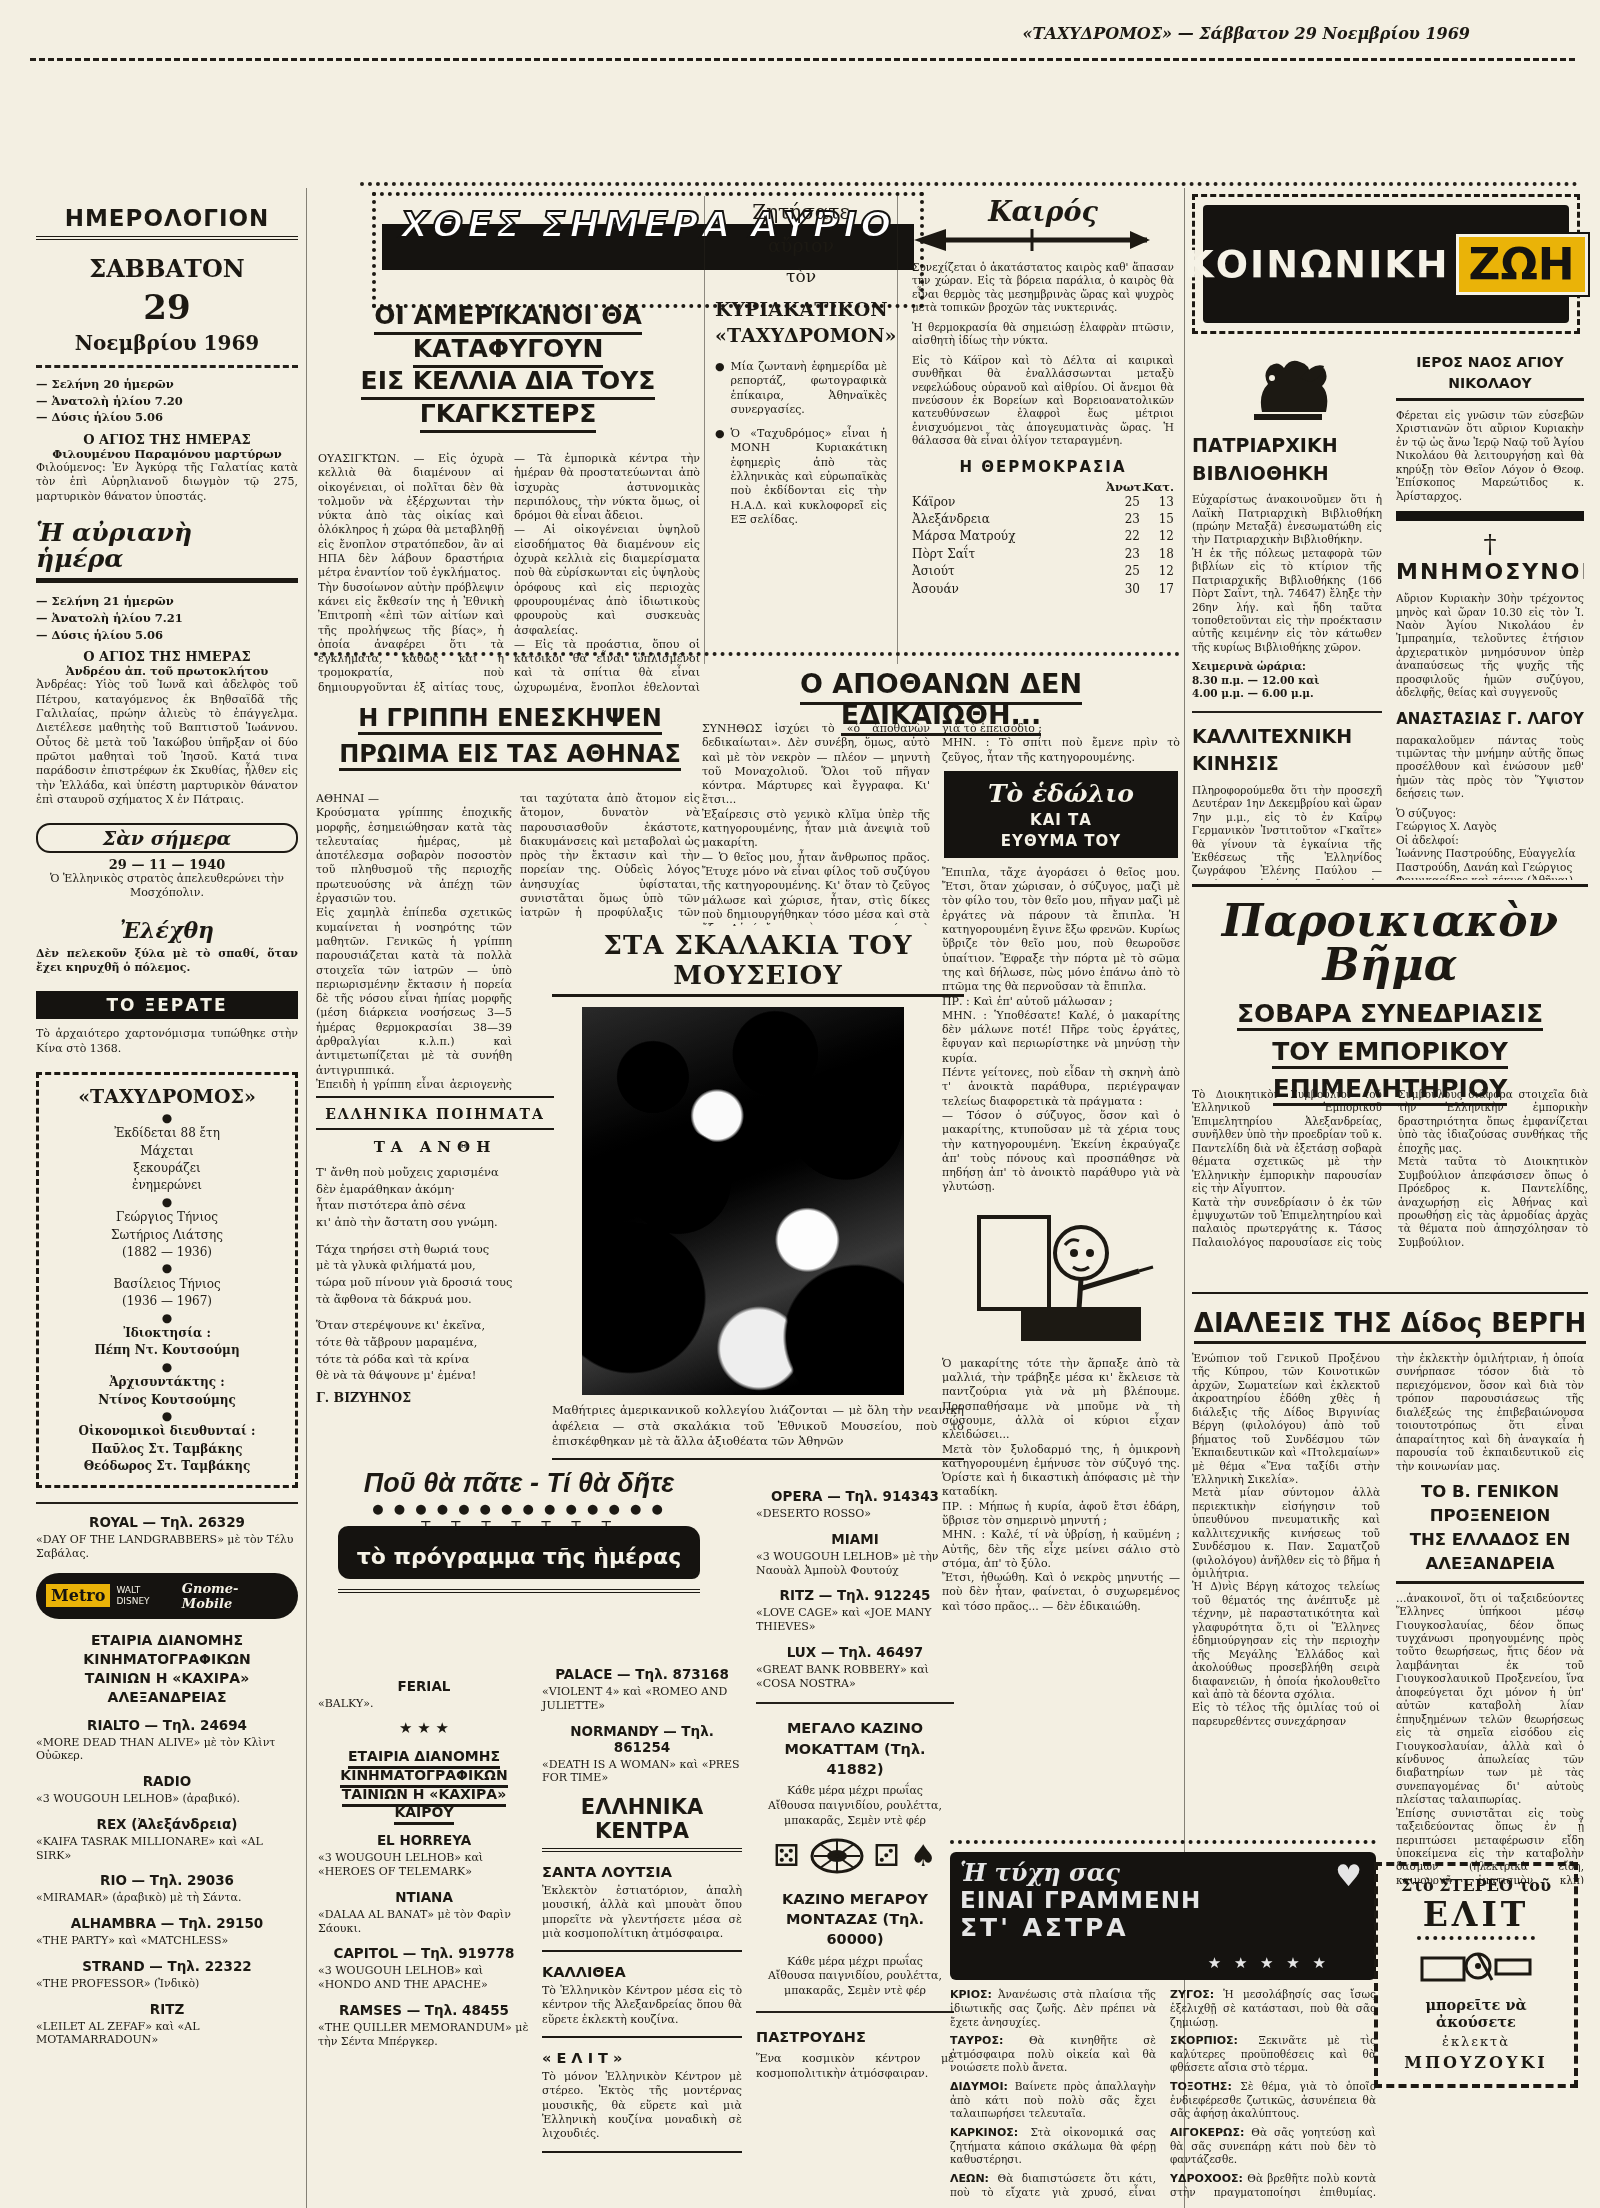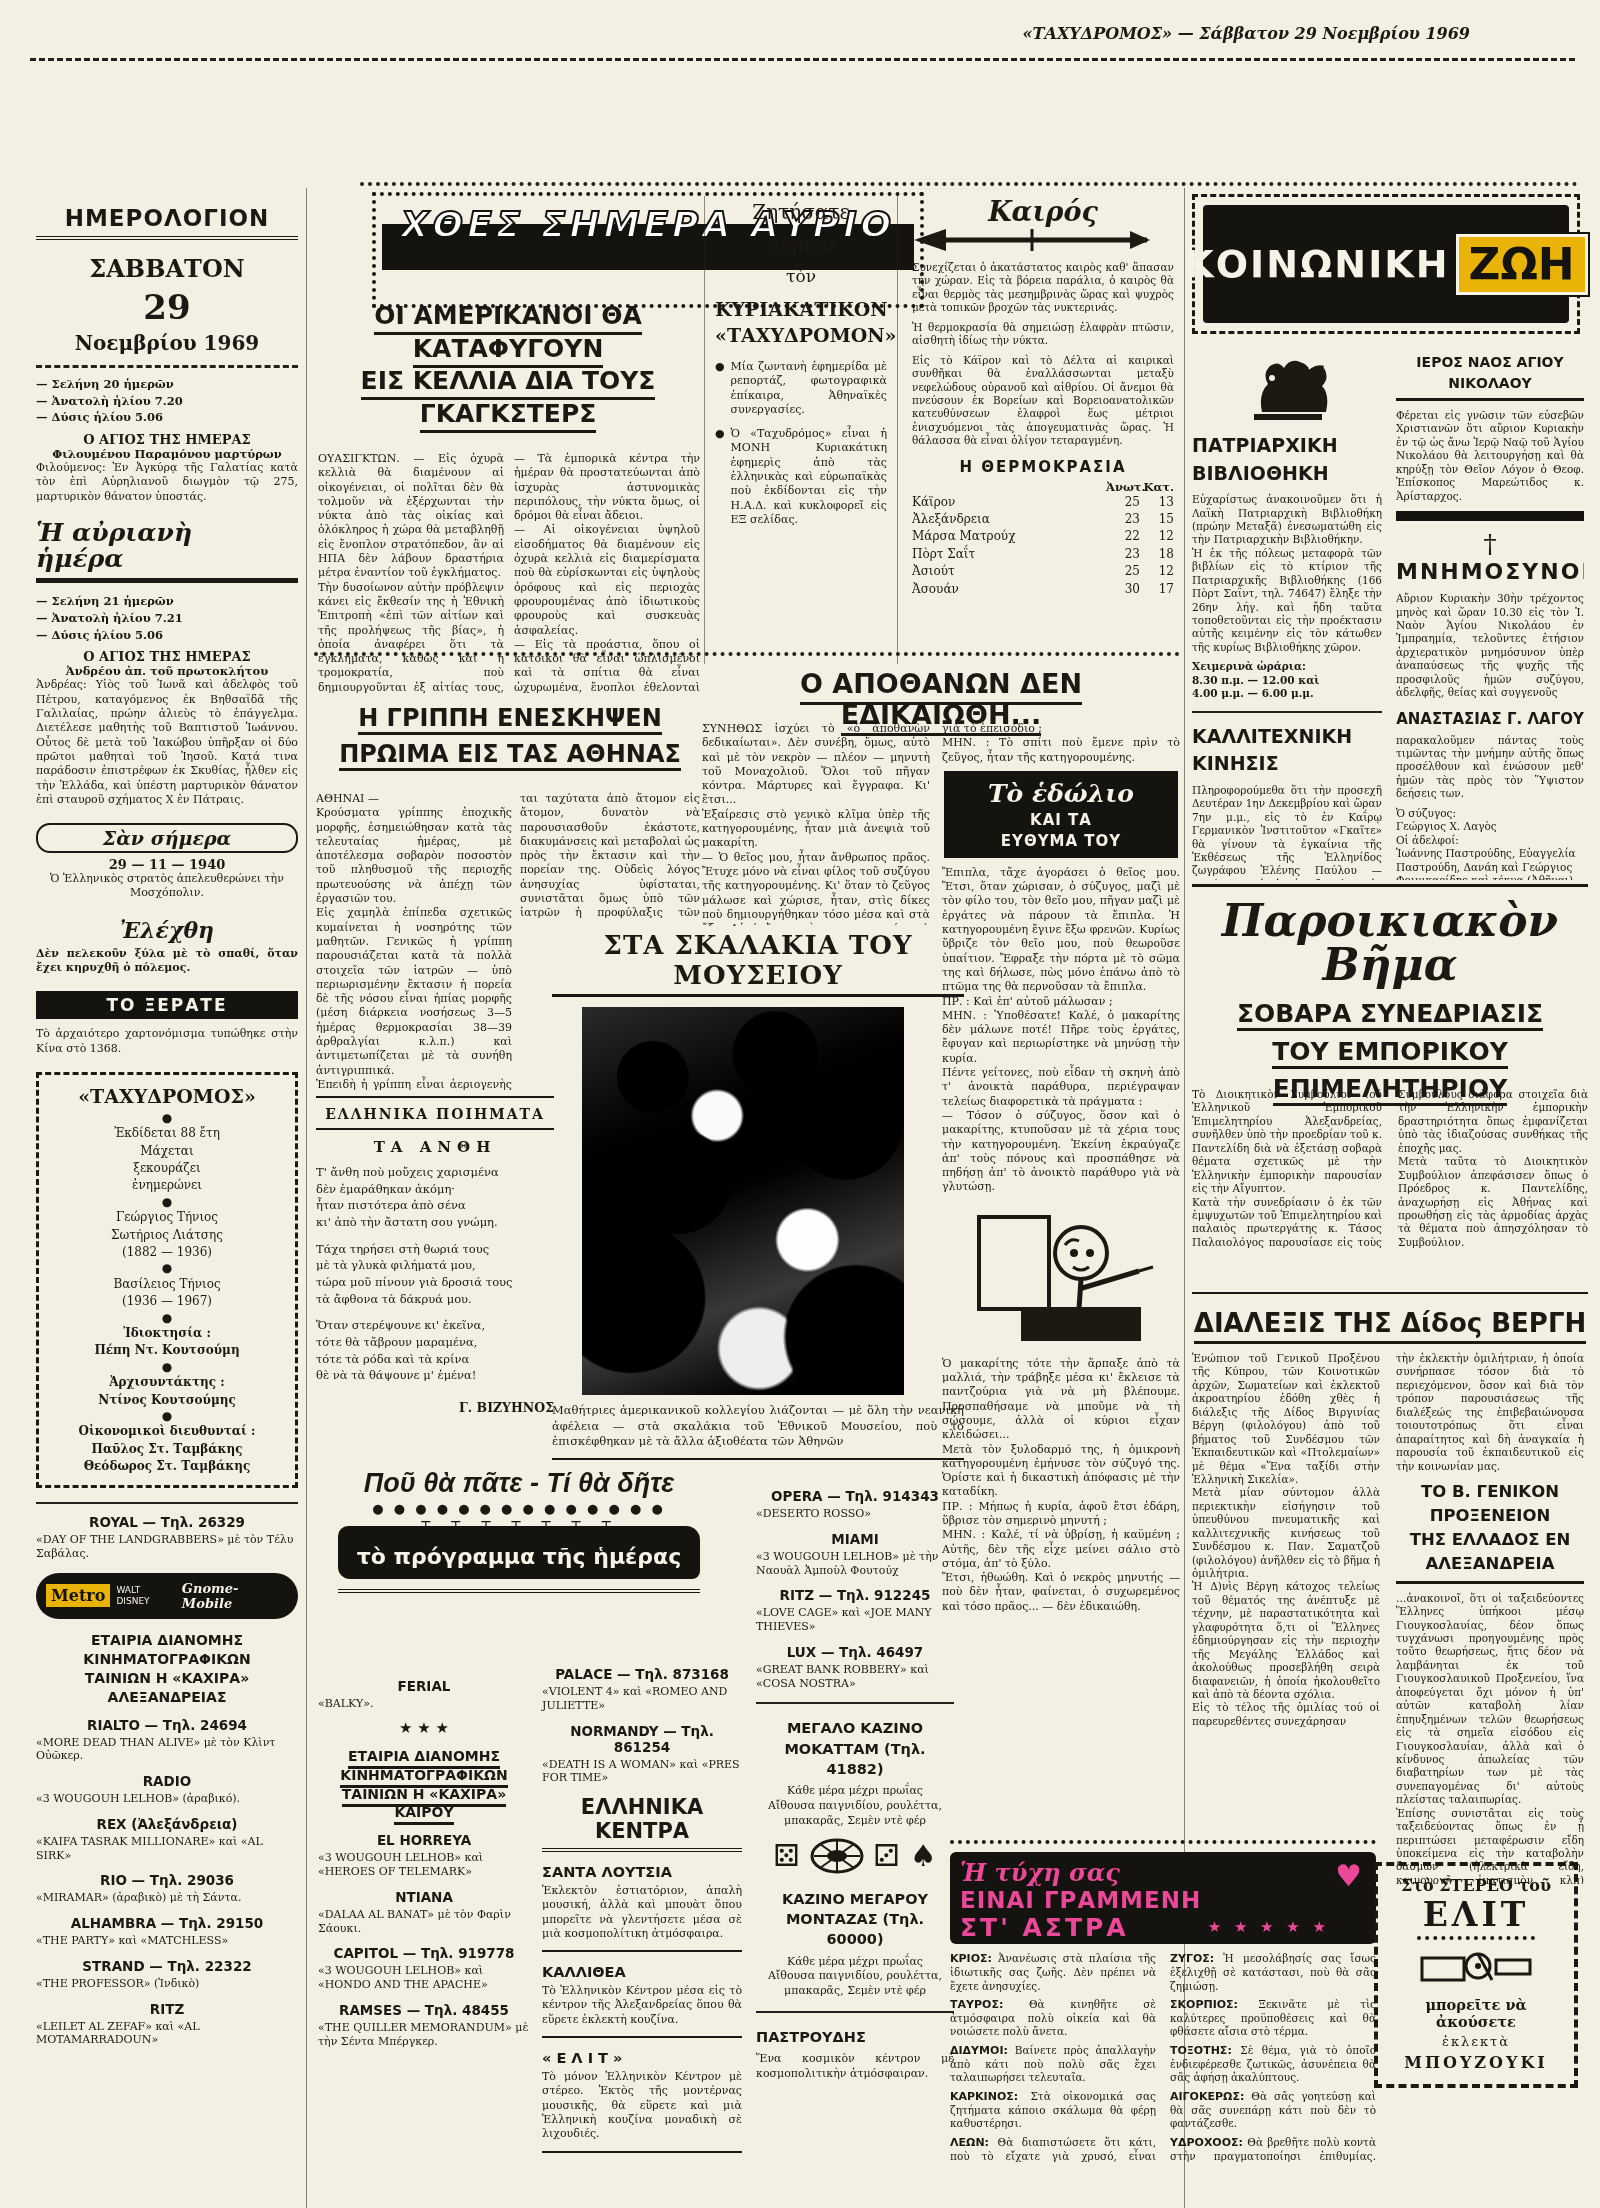--- a/index.html
+++ b/index.html
@@ -84,21 +84,21 @@
   
   #grip-head{left:316px;top:700px;width:388px;text-align:center;font-size:24px;line-height:1.5;}
   #grip-head .u{border-bottom:3px solid #1c1913;}
   #grip-c1{left:316px;top:792px;width:196px;height:298px;}
   #grip-c2{left:520px;top:792px;width:180px;height:128px;}
   
   #poems{left:316px;top:1096px;width:238px;border-top:2px solid #1c1913;padding-top:8px;}
   #poems .logo{font-size:14px;font-weight:bold;letter-spacing:2px;text-align:center;border-bottom:2px solid #1c1913;padding-bottom:6px;}
   #poems .pt{font-size:15px;letter-spacing:6px;text-align:center;margin:8px 0;}
   #poems .st{font-size:11.5px;line-height:1.45;}
-  #poems .by{font-size:12.5px;text-align:right;margin-top:16px;}
+  #poems .by{font-size:12.5px;text-align:left;margin-top:6px;}
   
   #museum{left:552px;top:930px;width:412px;}
   #museum .mh{font-size:26px;letter-spacing:1px;text-align:center;border-bottom:3px solid #1c1913;padding-bottom:4px;}
   #mphoto{margin:10px 0 8px 30px;width:322px;height:388px;
      background:
        radial-gradient(circle at 22% 18%, #0c0b09 0 8%, transparent 9%),
        radial-gradient(circle at 60% 12%, #14120e 0 10%, transparent 11%),
        radial-gradient(circle at 82% 30%, #0c0b09 0 14%, transparent 15%),
        radial-gradient(circle at 30% 45%, #17140f 0 16%, transparent 17%),
        radial-gradient(circle at 70% 60%, #dcd6c4 0 9%, transparent 10%),
@@ -123,21 +123,21 @@
   .dist{font-size:14px;font-weight:bold;text-align:center;font-family:"DejaVu Sans",sans-serif;line-height:1.35;margin:10px 0;}
   .dist .du{border-bottom:3px solid #1c1913;padding-bottom:2px;}
   .center-name{font-family:"DejaVu Sans",sans-serif;font-weight:bold;font-size:14.5px;margin:12px 0 4px;}
   .center-text{font-size:11px;line-height:1.3;text-align:justify;border-bottom:2px solid #1c1913;padding-bottom:9px;}
   .casino-name{font-family:"DejaVu Sans",sans-serif;font-weight:bold;font-size:14.5px;text-align:center;line-height:1.4;margin-top:14px;}
   .casino-text{font-size:11px;line-height:1.35;text-align:center;margin-top:5px;}
   #dicerow{display:flex;align-items:center;justify-content:center;gap:10px;margin:8px 0;}
   #dicerow .d{font-size:30px;font-family:"DejaVu Sans",sans-serif;}
   
   #horo{left:950px;top:1840px;width:426px;border-top:4px dotted #1c1913;padding-top:8px;}
-  #horo-banner{position:relative;background:#151310;color:#ec4899;height:92px;border-radius:6px;padding:6px 10px;box-sizing:border-box;overflow:hidden;}
+  #horo-banner{position:relative;background:#151310;color:#e5e5e5;height:128px;border-radius:6px;padding:6px 10px;box-sizing:border-box;overflow:hidden;}
   #horo-banner .h1{font-style:italic;font-size:24px;font-weight:bold;}
   #horo-banner .h2{font-family:"DejaVu Sans",sans-serif;font-weight:bold;font-size:23px;letter-spacing:1px;}
   #horo-banner .h3{font-family:"DejaVu Sans",sans-serif;font-weight:bold;font-size:25px;letter-spacing:3px;}
   #horo-banner .hh{position:absolute;right:14px;top:6px;font-size:30px;}
   #horo-banner .hs{position:absolute;right:46px;bottom:8px;font-size:15px;letter-spacing:4px;}
   .sign{font-size:10.5px;line-height:1.28;margin-bottom:5px;text-align:justify;}
   .sign b{font-family:"DejaVu Sans",sans-serif;font-size:11px;}
   #horo-cols{display:flex;gap:14px;margin-top:8px;height:212px;overflow:hidden;}
   #horo-cols .hc{flex:1;}
   

